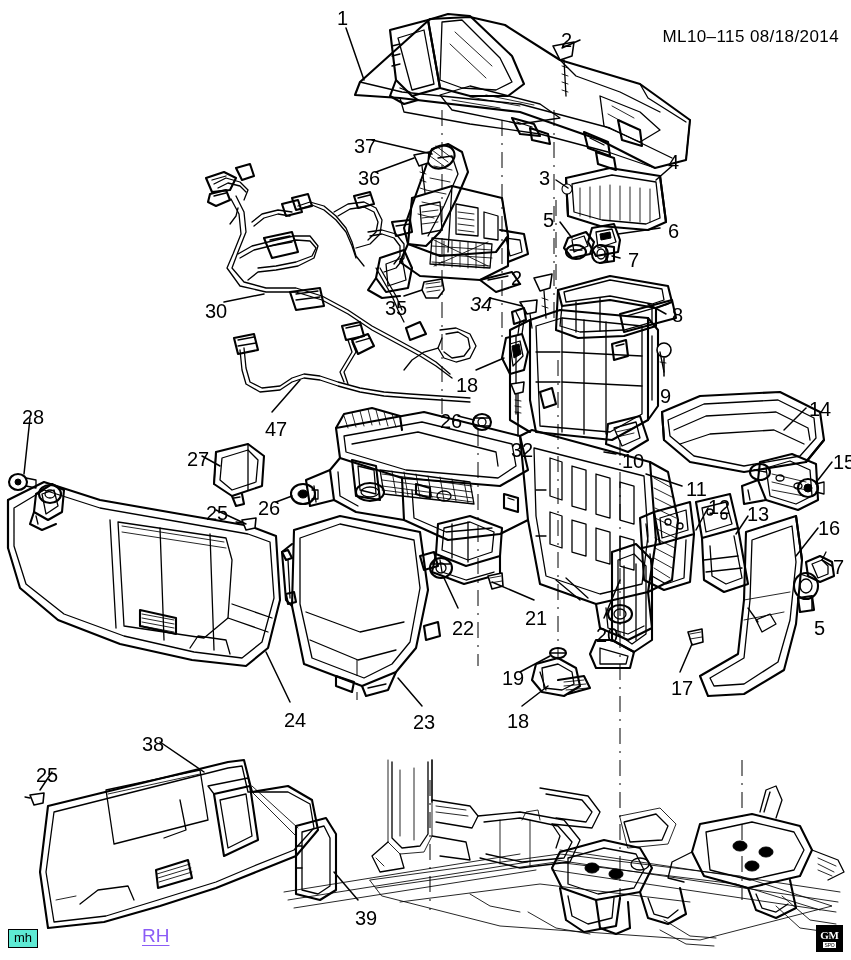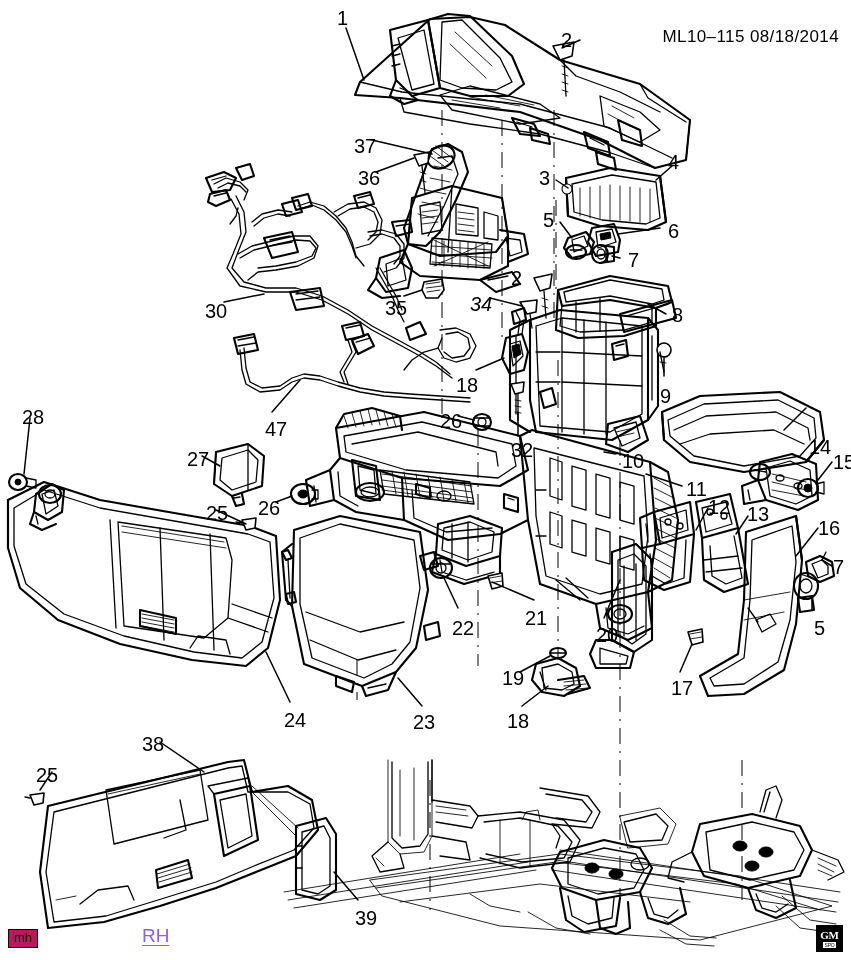--- a/index.html
+++ b/index.html
@@ -44,21 +44,21 @@
   }
   .mh-box{
     position:absolute;
     left:8px;
     top:929px;
     border:1.6px solid #000;
     padding:1px 5px 2px 5px;
     font-size:13px;
     line-height:1.05;
     color:#000;
-    background:#be185d;
+    background:#5eead4;
   }
   .gm-badge{
     position:absolute;
     left:816px;
     top:925px;
     width:27px;
     height:27px;
     background:#000;
     border:1px solid #000;
     box-sizing:border-box;
@@ -726,21 +726,21 @@
       <div class="callout" style="left: 814px; top: 618px;">5</div>
       <div class="callout" style="left: 668px; top: 221px;">6</div>
       <div class="callout" style="left: 628px; top: 250px;">7</div>
       <div class="callout" style="left: 833px; top: 557px;">7</div>
       <div class="callout" style="left: 672px; top: 305px;">8</div>
       <div class="callout" style="left: 660px; top: 386px;">9</div>
       <div class="callout" style="left: 622px; top: 451px;">10</div>
       <div class="callout" style="left: 686px; top: 479px;">11</div>
       <div class="callout" style="left: 708px; top: 497px;">12</div>
       <div class="callout" style="left: 747px; top: 504px;">13</div>
-      <div class="callout" style="left: 809px; top: 399px; margin-top: 38px;">14</div>
+      <div class="callout" style="left: 809px; top: 399px;">14</div>
       <div class="callout" style="left: 833px; top: 452px;">15</div>
       <div class="callout" style="left: 818px; top: 518px;">16</div>
       <div class="callout" style="left: 671px; top: 678px;">17</div>
       <div class="callout" style="left: 507px; top: 711px;">18</div>
       <div class="callout" style="left: 502px; top: 668px;">19</div>
       <div class="callout" style="left: 596px; top: 625px;">20</div>
       <div class="callout" style="left: 525px; top: 608px;">21</div>
       <div class="callout" style="left: 452px; top: 618px;">22</div>
       <div class="callout" style="left: 413px; top: 712px;">23</div>
       <div class="callout" style="left: 284px; top: 710px;">24</div>

